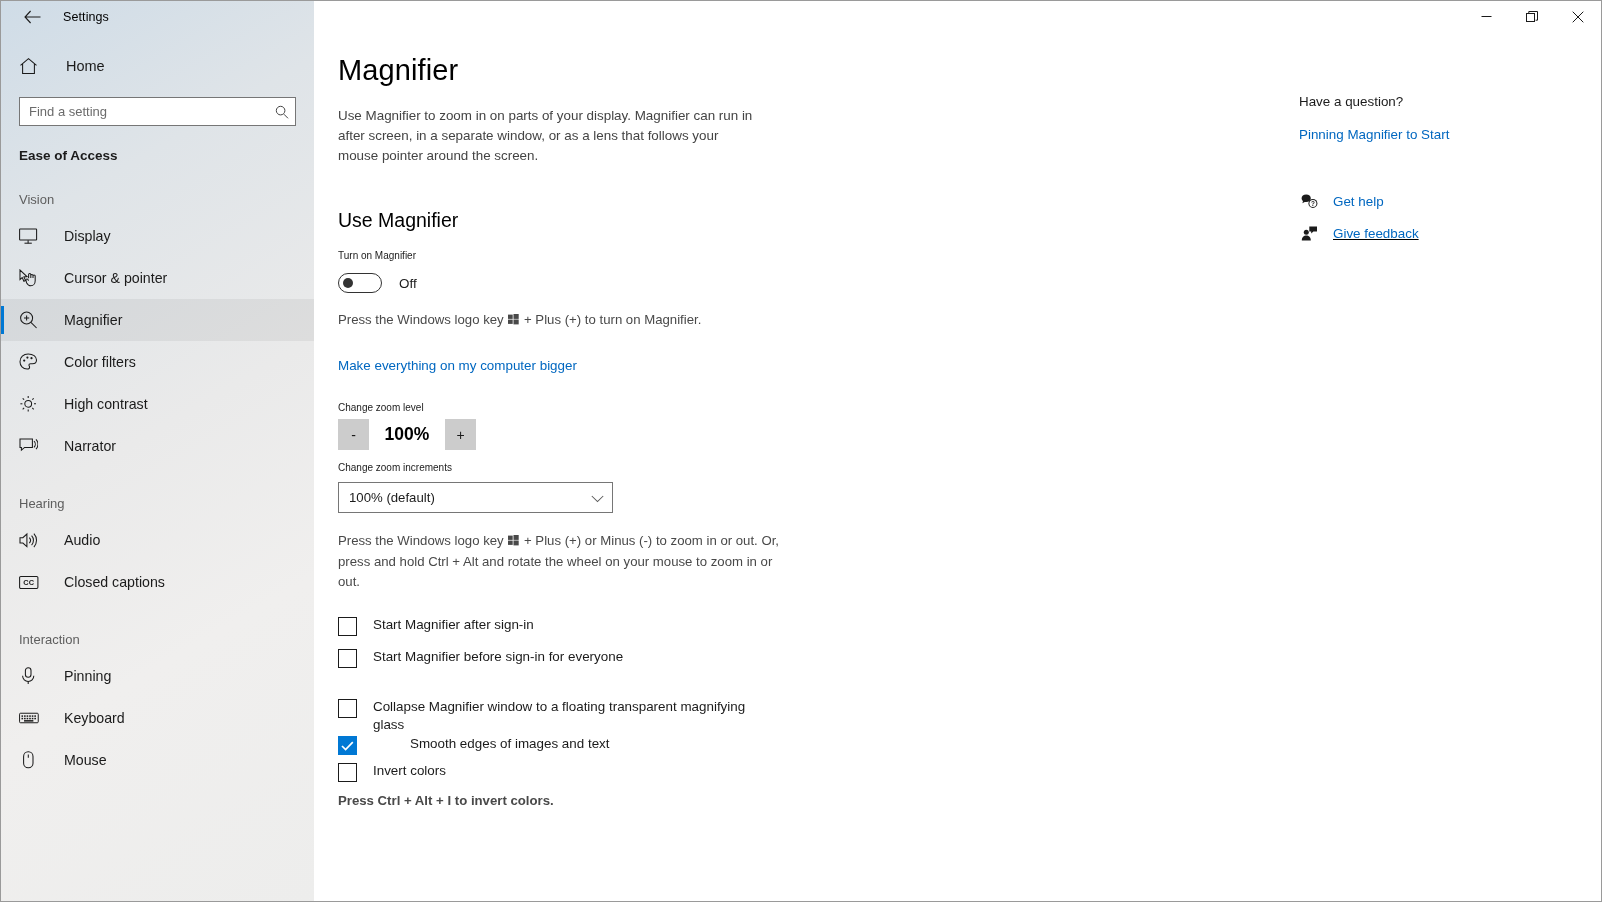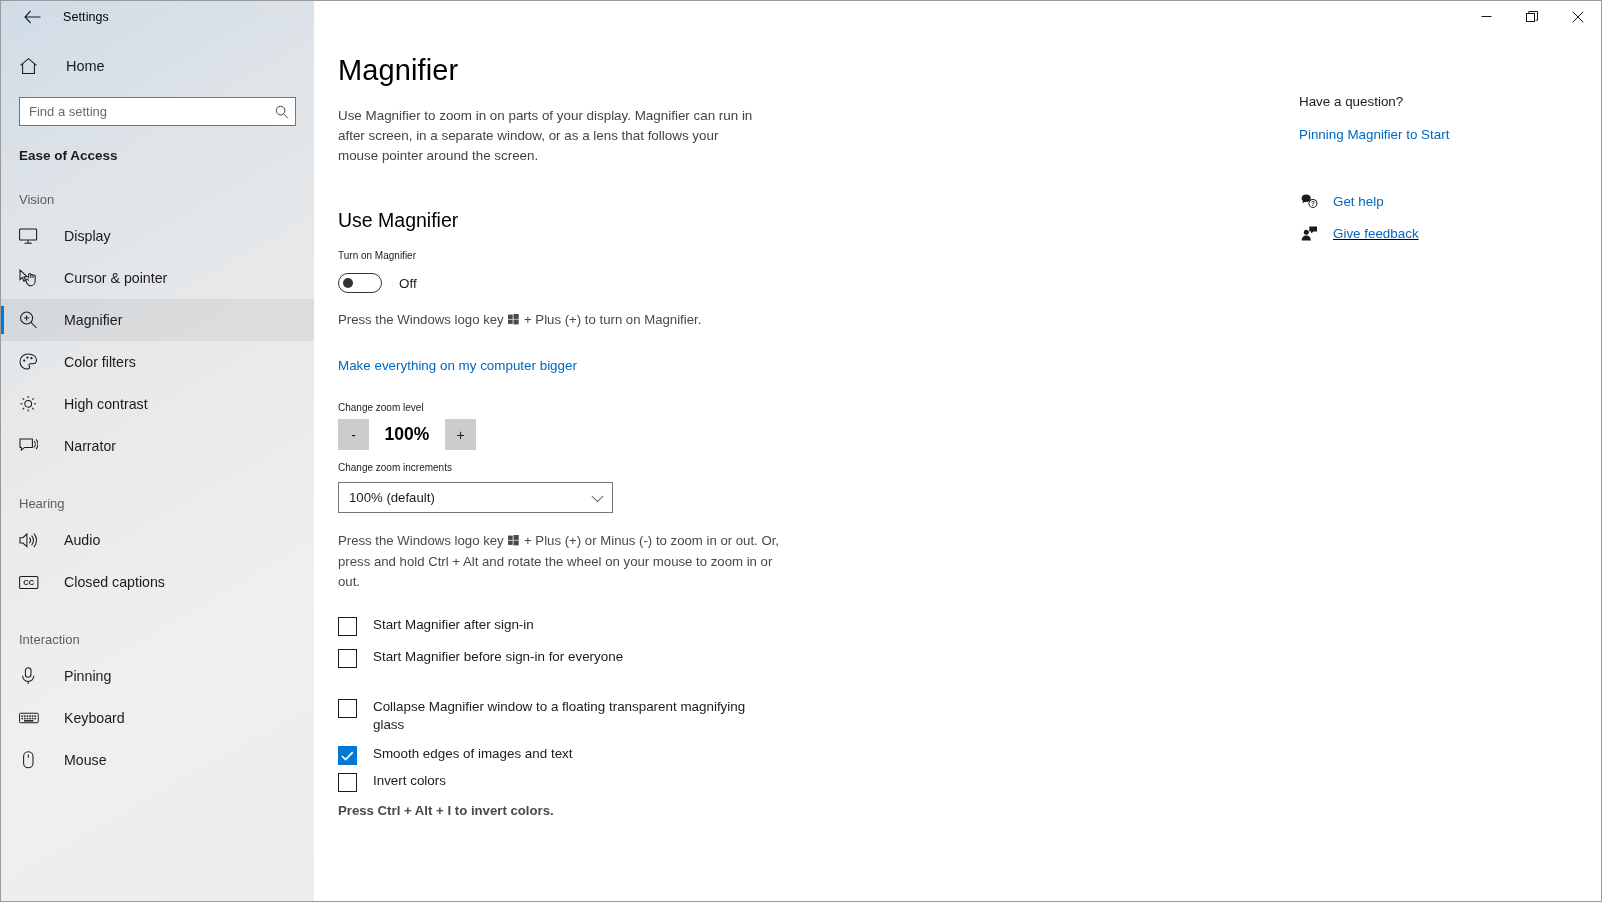--- a/index.html
+++ b/index.html
@@ -635,21 +635,21 @@
         <div class="cb-row" style="margin-top: 12px;">
           <span class="cb-box"></span>
           <span class="cb-label">Start Magnifier before sign-in for everyone</span>
         </div>
       </div>
     <div id="cb-group-b" style="margin-top:30px;">
         <div class="cb-row">
           <span class="cb-box"></span>
           <span class="cb-label">Collapse Magnifier window to a floating transparent magnifying glass</span>
         </div>
-        <div class="cb-row" style="margin-top: 11px;">
+        <div class="cb-row" style="margin-top: 1px; gap: 37px;">
           <span class="cb-box checked">
             <svg width="13" height="10" viewBox="0 0 13 10">
               <path d="M1 5 L4.6 8.6 L11.8 1.2" fill="none" stroke="#ffffff" stroke-width="1.7"></path>
             </svg>
           </span>
           <span class="cb-label">Smooth edges of images and text</span>
         </div>
         <div class="cb-row" style="margin-top: 7px;">
           <span class="cb-box"></span>
           <span class="cb-label">Invert colors</span>

